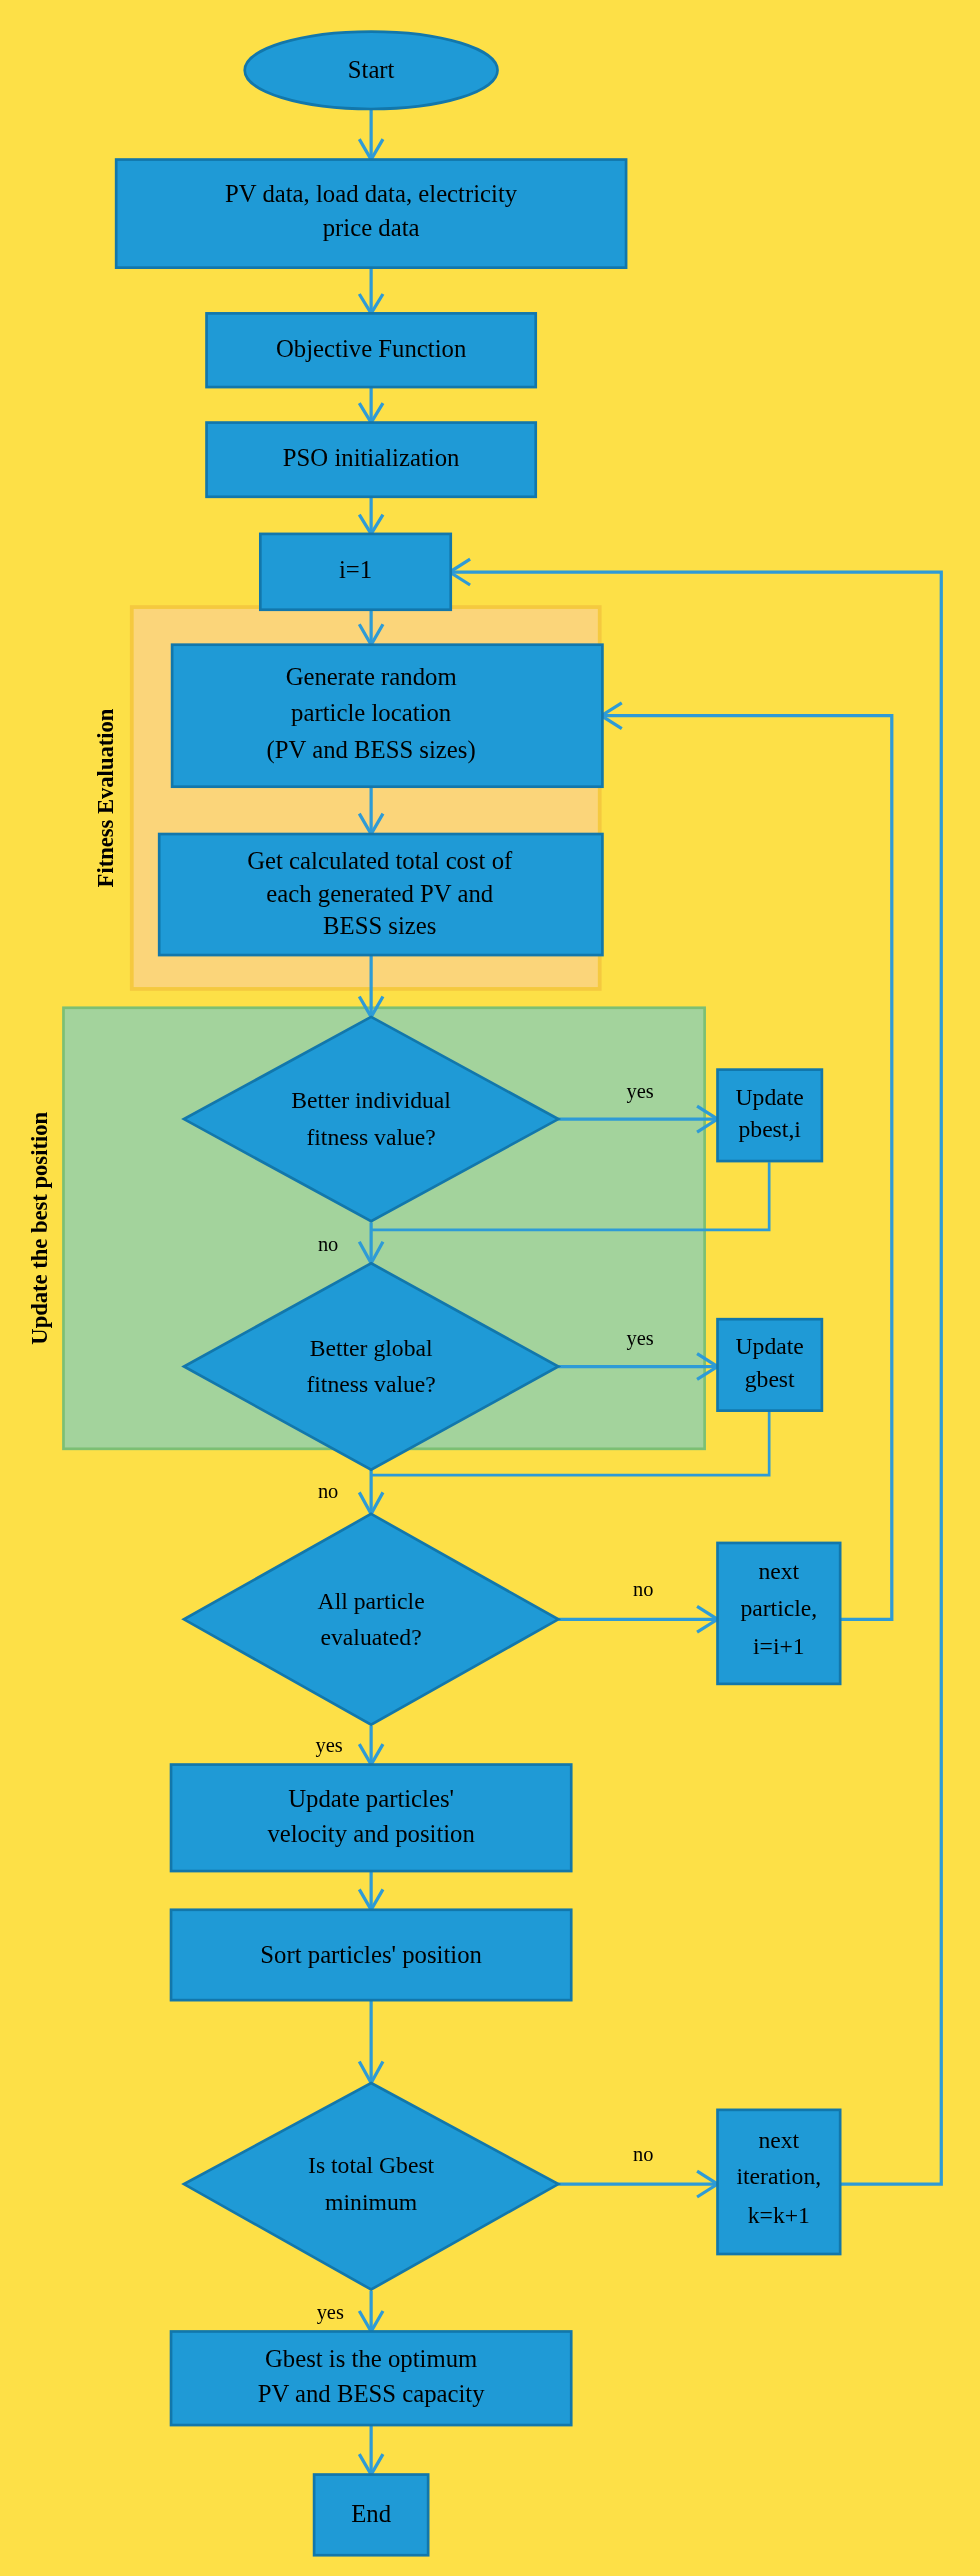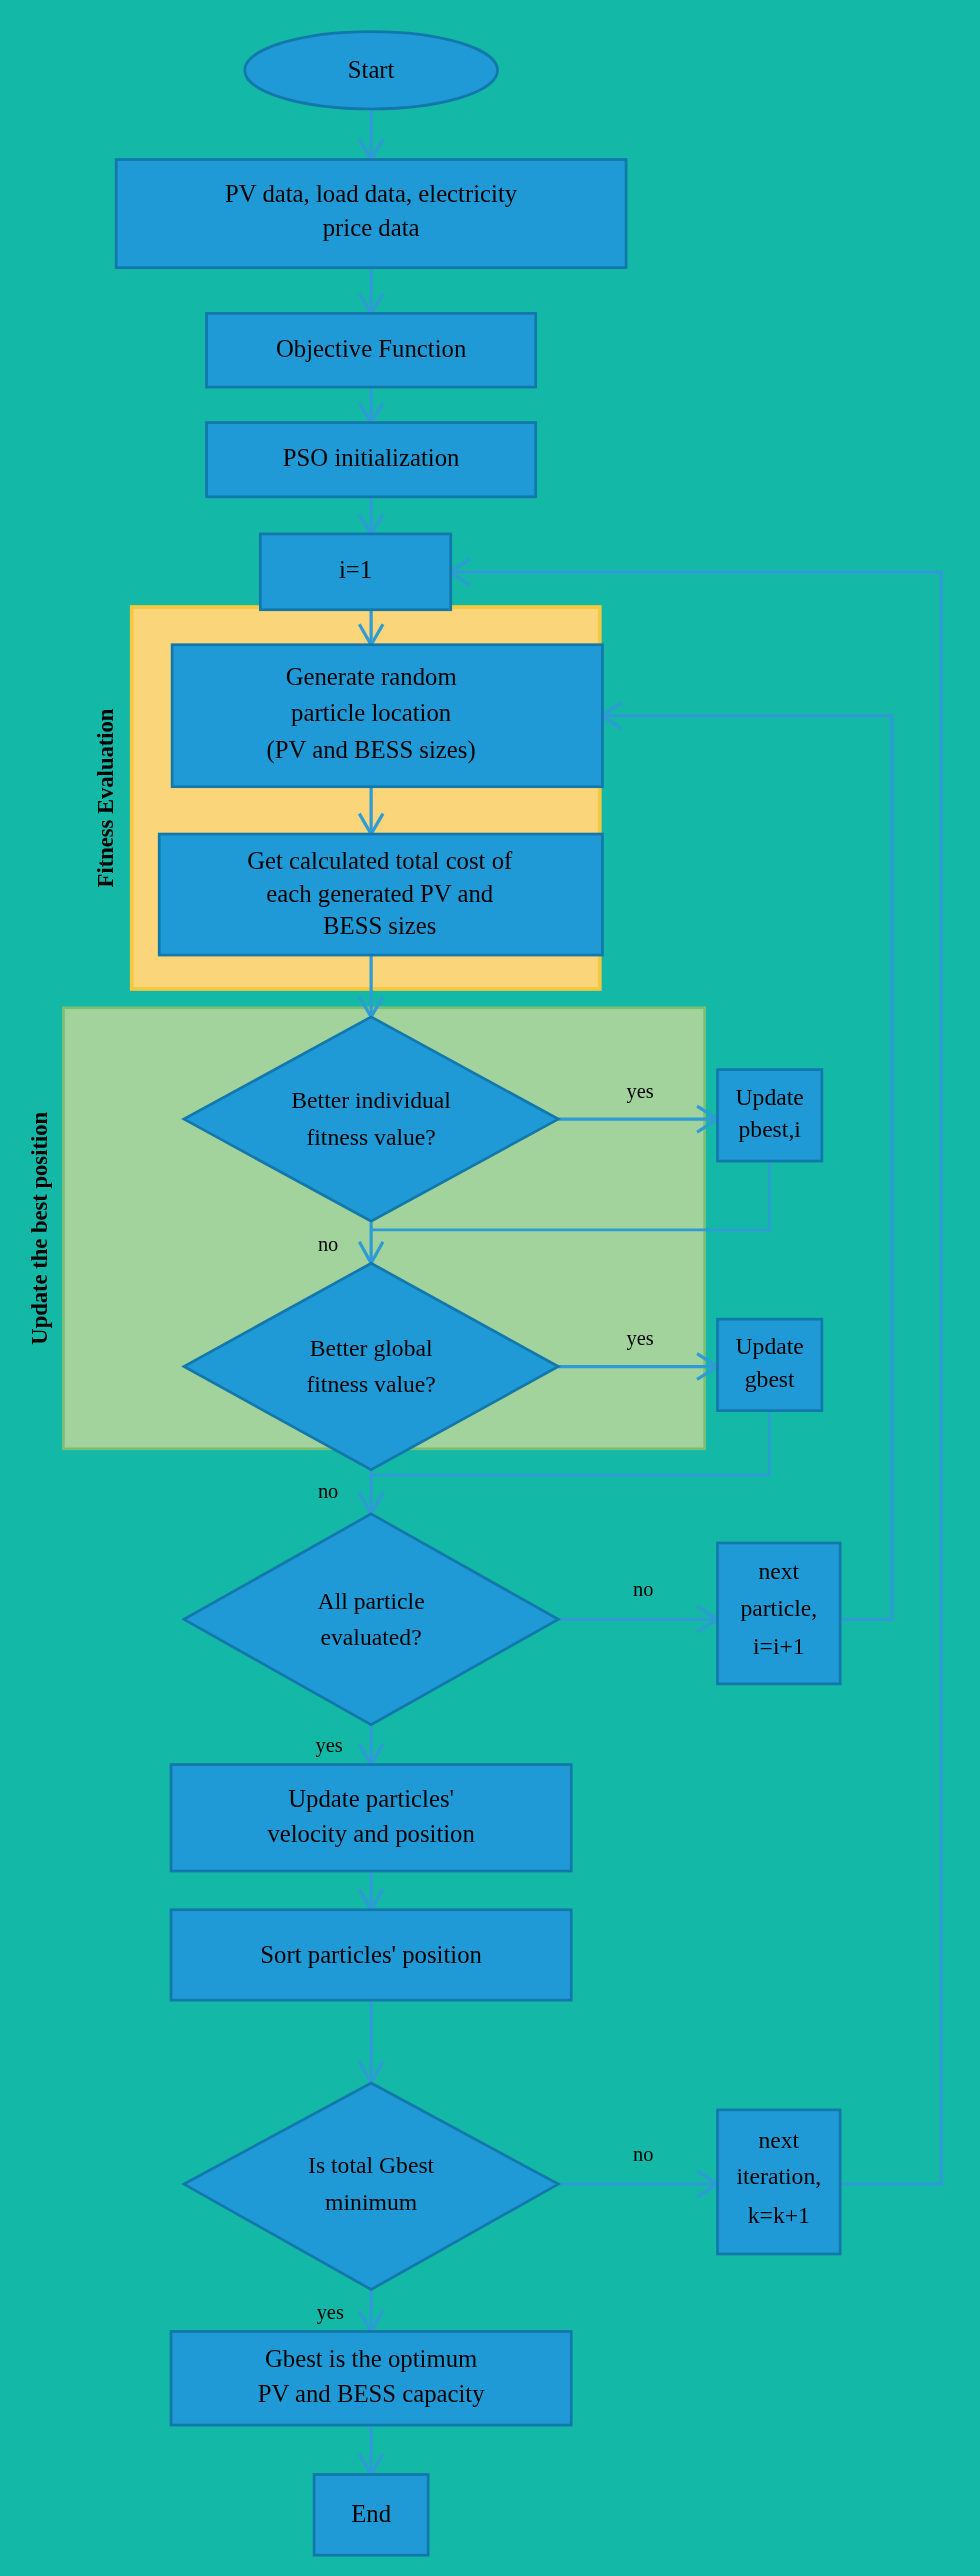--- a/index.html
+++ b/index.html
@@ -10,21 +10,21 @@
   body {
     width: 980px;
     height: 2576px;
     font-family: "Liberation Serif", "DejaVu Serif", serif;
     overflow: hidden;
   }
   #flowchart-root {
     position: relative;
     width: 980px;
     height: 2576px;
-    background: #14b8a6;
+    background: #fde047;
   }
   svg.chart-canvas {
     position: absolute;
     left: 0;
     top: 0;
     width: 980px;
     height: 2576px;
     display: block;
   }
   .node-text {

